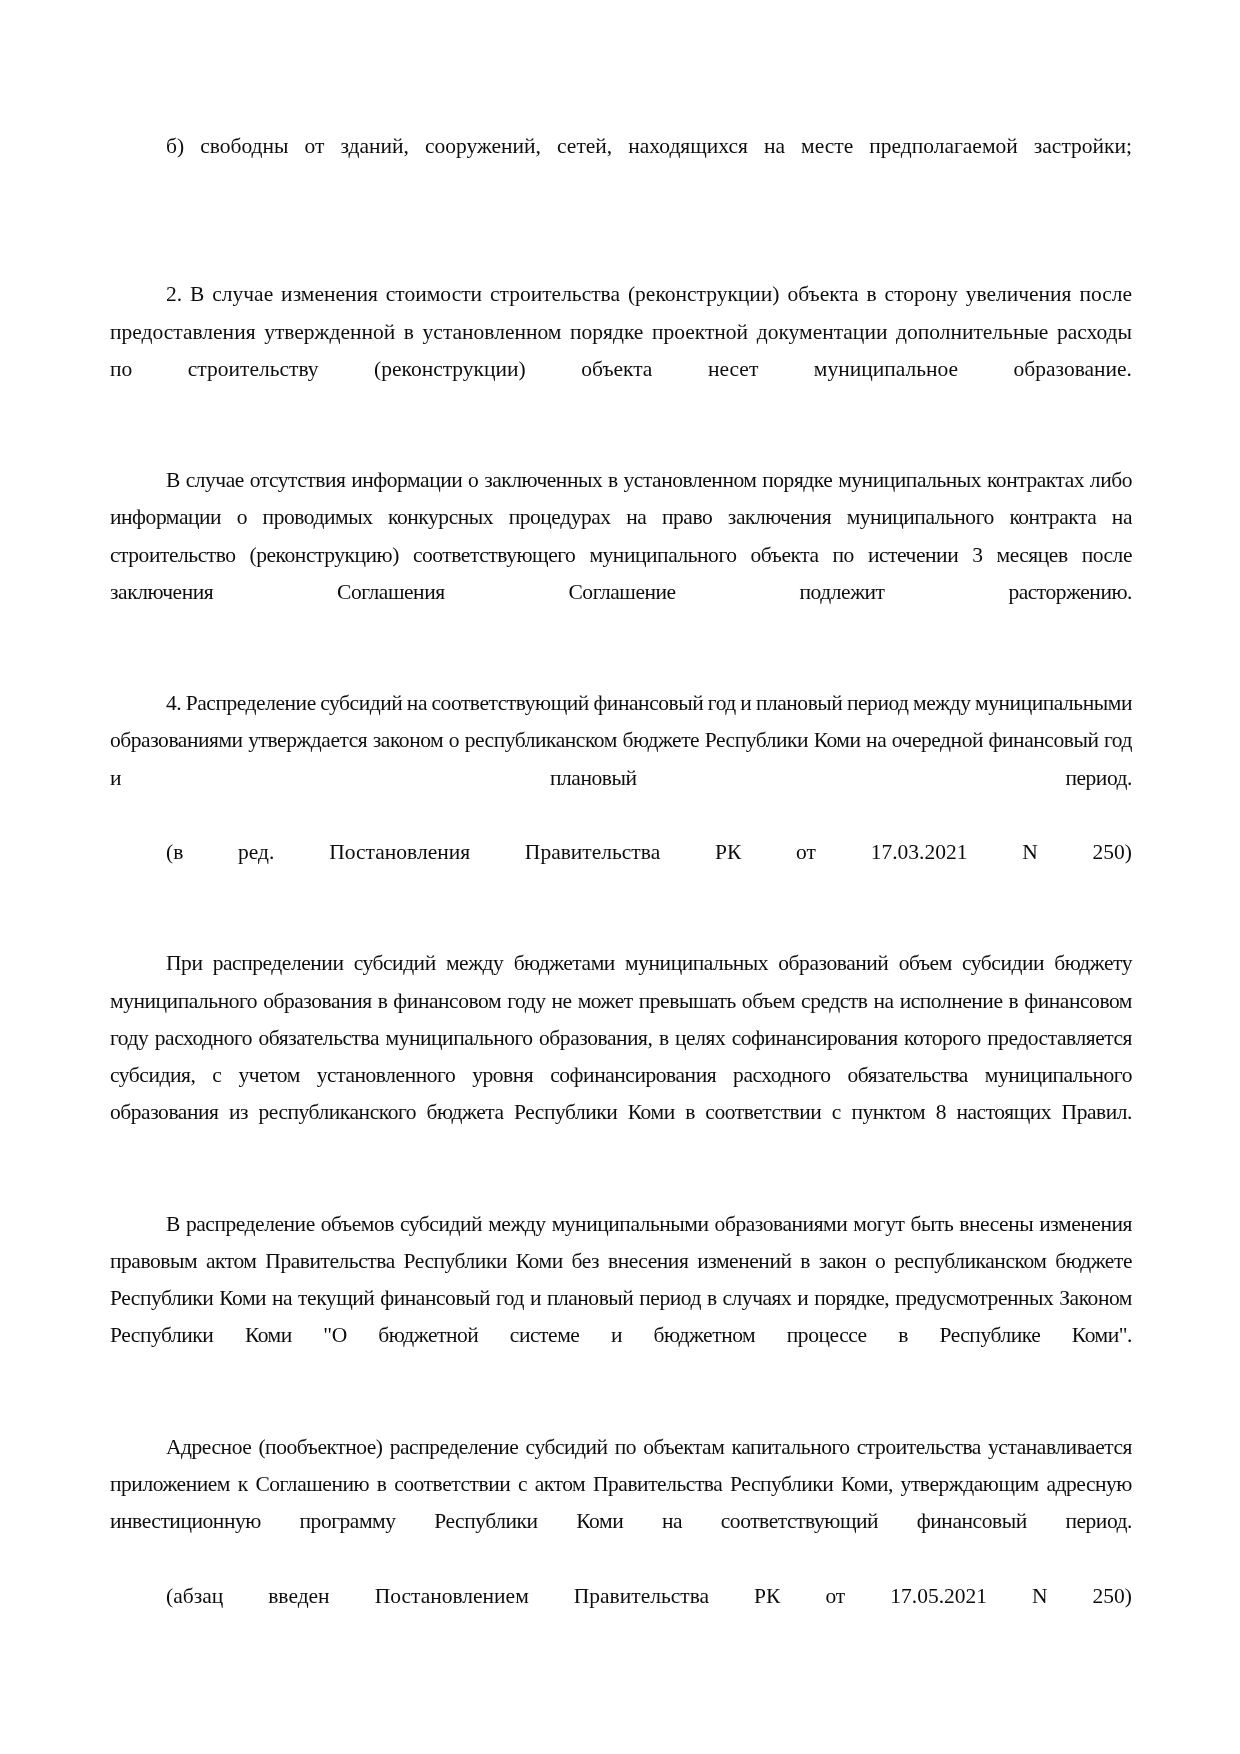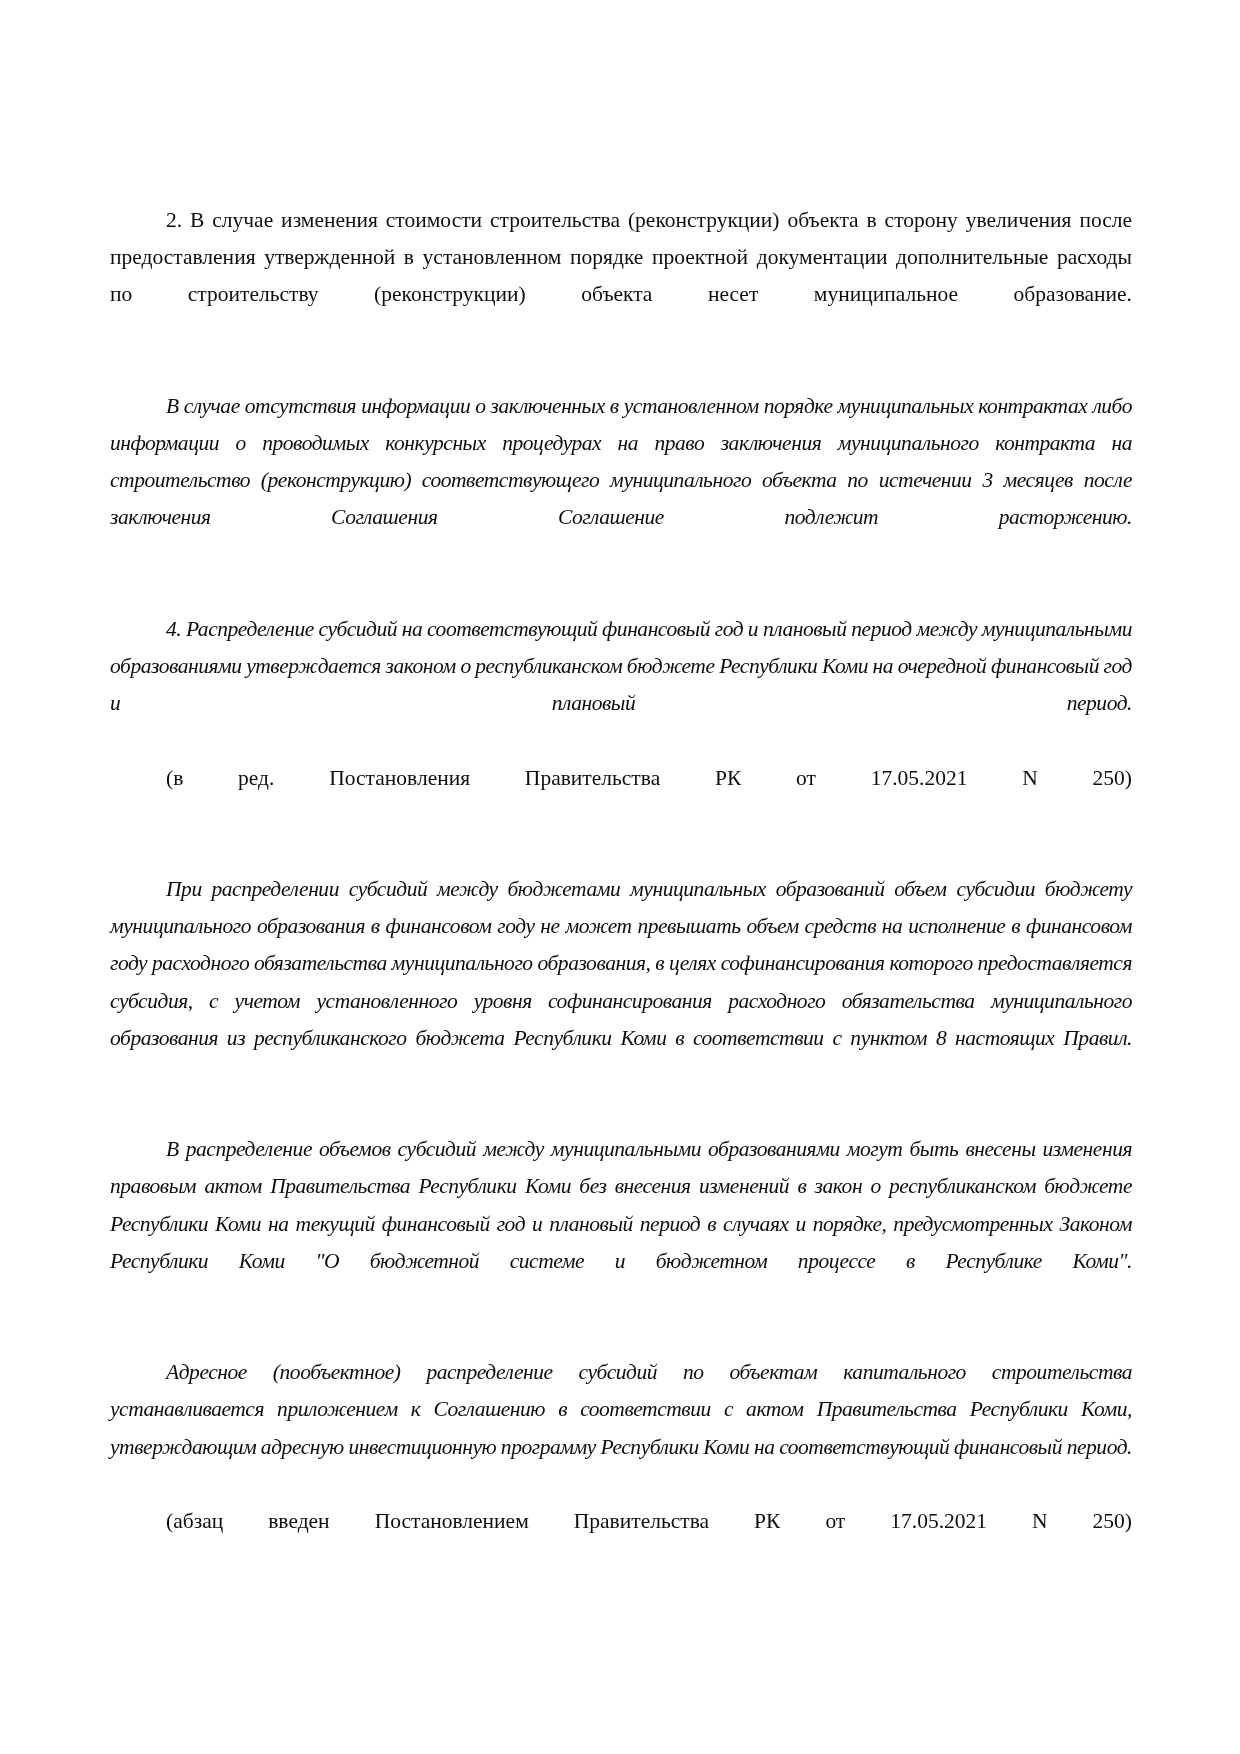--- a/index.html
+++ b/index.html
@@ -46,47 +46,47 @@
     display: inline-block;
     width: 100%;
   }
   
   p.fulljust {
     text-align-last: justify;
   }
   p.cond2 {
     letter-spacing: -0.45px;
     word-spacing: -0.5px;
-    font-style: italic;
   }
   .citation {
     text-indent: 0;
     text-align: left;
     text-align-last: left;
   }
   .citation::after { content: none; }
 </style>
 </head>
 <body>
 
 <div class="page">
   <div class="content">
 
+    <p class="para">б) свободны от зданий, сооружений, сетей, находящихся на месте предполагаемой застройки;</p>
     <div class="gap"></div>
 
     <div class="gap"></div>
 
     <p class="para">2. В случае изменения стоимости строительства (реконструкции) объекта в сторону увеличения после предоставления утвержденной в установленном порядке проектной документации дополнительные расходы по строительству (реконструкции) объекта несет муниципальное образование.</p>
     <div class="gap"></div>
 
     <p class="para cond2">В случае отсутствия информации о заключенных в установленном порядке муниципальных контрактах либо информации о проводимых конкурсных процедурах на право заключения муниципального контракта на строительство (реконструкцию) соответствующего муниципального объекта по истечении 3 месяцев после заключения Соглашения Соглашение подлежит расторжению.</p>
     <div class="gap"></div>
 
     <p class="para cond2">4. Распределение субсидий на соответствующий финансовый год и плановый период между муниципальными образованиями утверждается законом о республиканском бюджете Республики Коми на очередной финансовый год и плановый период.</p>
-    <p class="para citation">(в ред. Постановления Правительства РК от 17.05.2021 N 250)</p>
+    <p class="para citation">(в ред. Постановления Правительства РК от 17.03.2021 N 250)</p>
     <div class="gap"></div>
 
     <p class="para cond2">При распределении субсидий между бюджетами муниципальных образований объем субсидии бюджету муниципального образования в финансовом году не может превышать объем средств на исполнение в финансовом году расходного обязательства муниципального образования, в целях софинансирования которого предоставляется субсидия, с учетом установленного уровня софинансирования расходного обязательства муниципального образования из республиканского бюджета Республики Коми в соответствии с пунктом 8 настоящих Правил.</p>
     <div class="gap"></div>
 
     <p class="para cond2">В распределение объемов субсидий между муниципальными образованиями могут быть внесены изменения правовым актом Правительства Республики Коми без внесения изменений в закон о республиканском бюджете Республики Коми на текущий финансовый год и плановый период в случаях и порядке, предусмотренных Законом Республики Коми "О бюджетной системе и бюджетном процессе в Республике Коми".</p>
     <div class="gap"></div>
 
     <p class="para cond2">Адресное (пообъектное) распределение субсидий по объектам капитального строительства устанавливается приложением к Соглашению в соответствии с актом Правительства Республики Коми, утверждающим адресную инвестиционную программу Республики Коми на соответствующий финансовый период.</p>
     <p class="para citation">(абзац введен Постановлением Правительства РК от 17.05.2021 N 250)</p>

